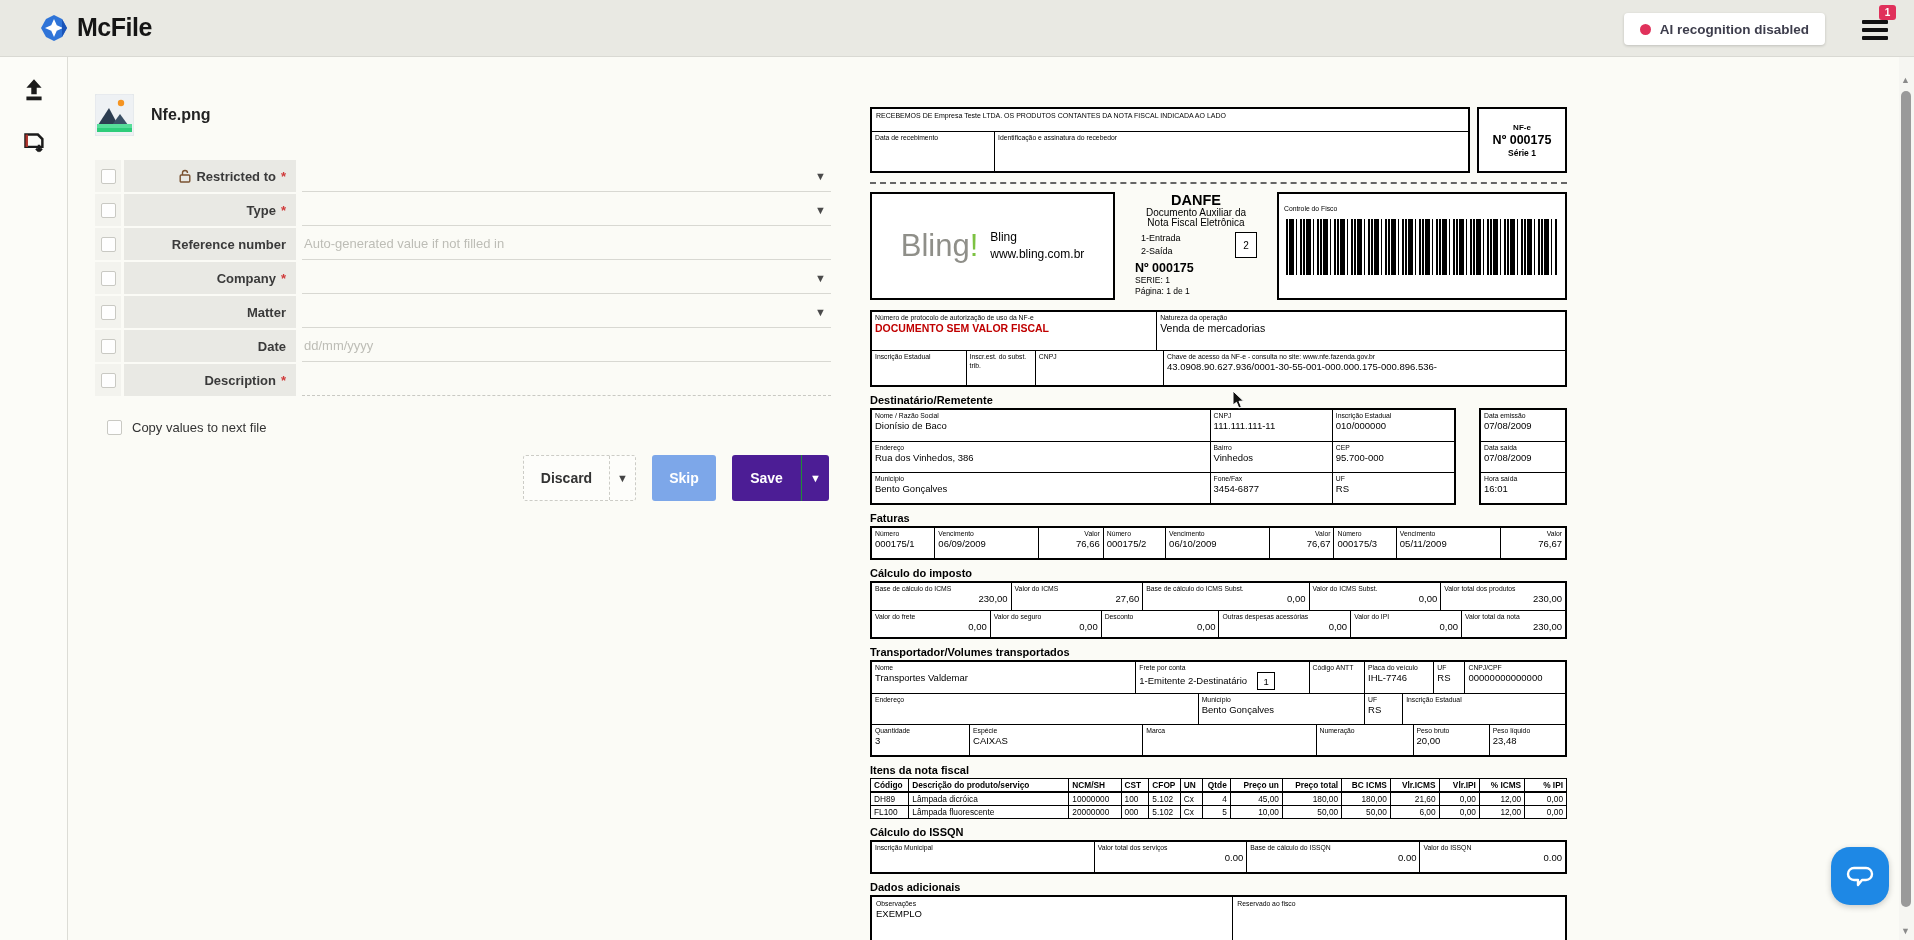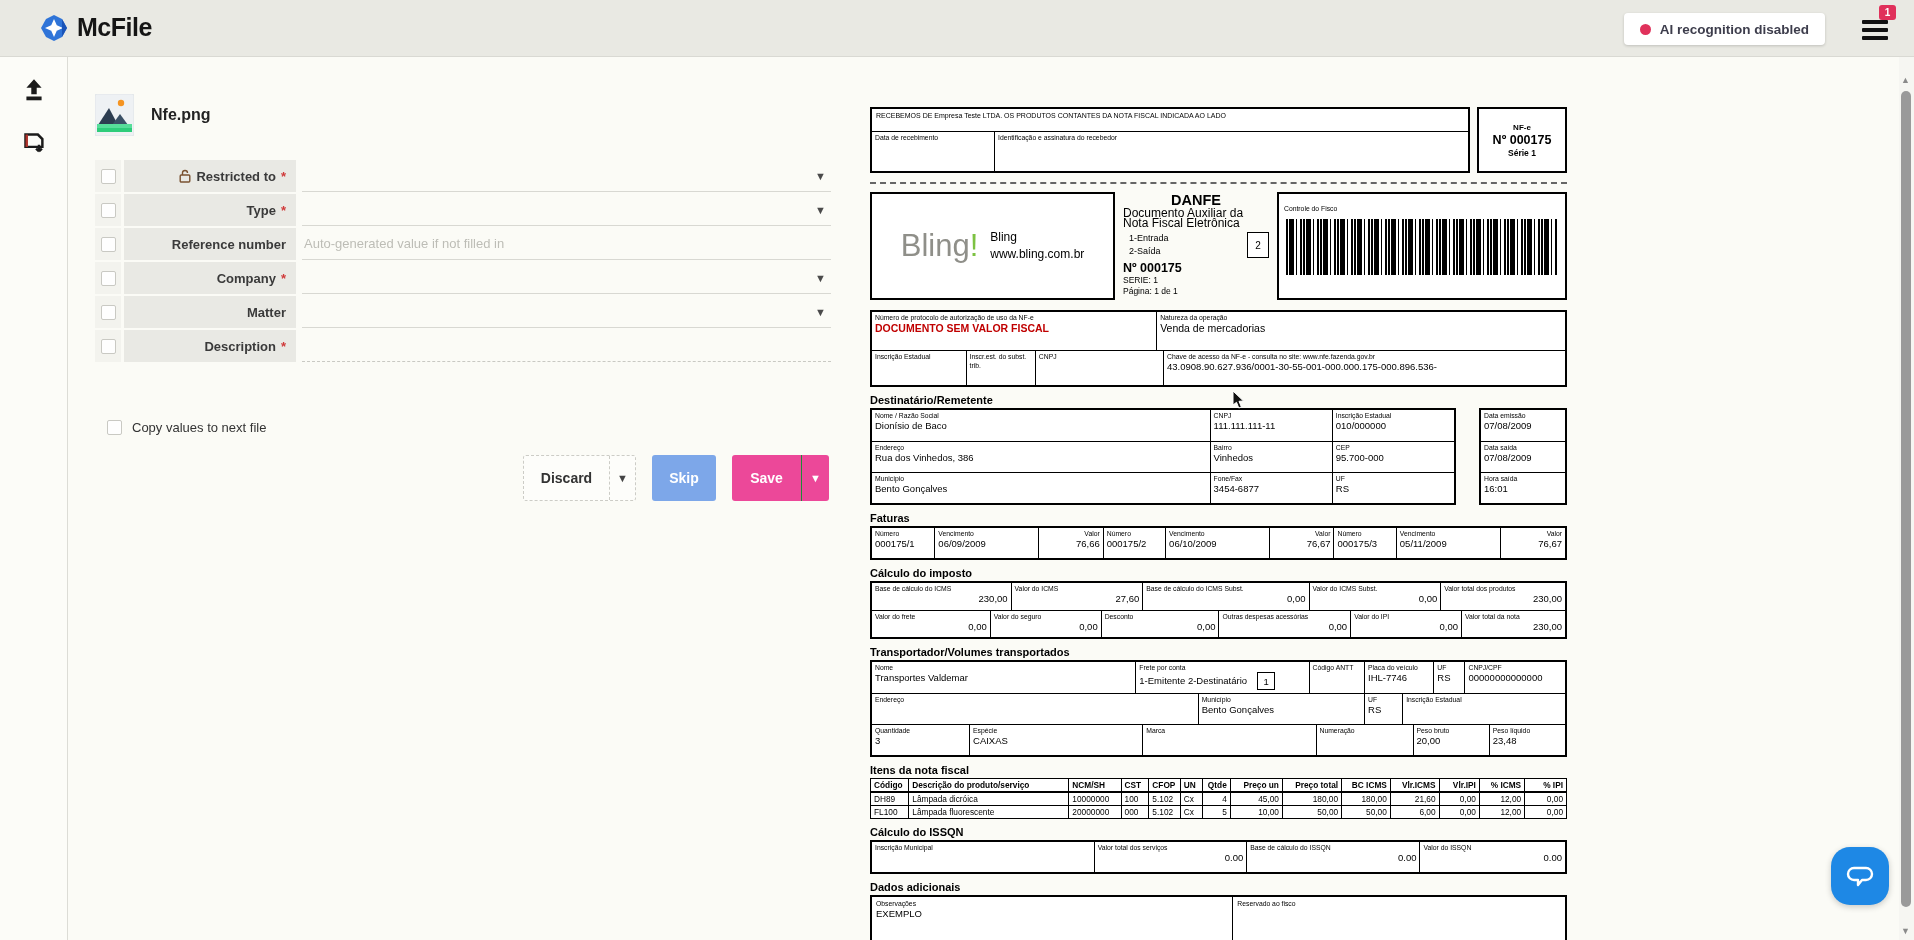--- a/index.html
+++ b/index.html
@@ -41,21 +41,21 @@
   .copy-row{position:absolute;left:107px;top:420px;display:flex;align-items:center;gap:10px}
   .copy-label{font-size:13px;color:#333}
 
   
   .btnbar{position:absolute;left:523px;top:455px;display:flex;align-items:flex-end}
   .btn{height:46px;border-radius:3px;font-size:14px;font-weight:bold;display:flex;align-items:center;justify-content:center;cursor:pointer;font-family:"Liberation Sans",sans-serif}
   .discard-group{display:flex;border:1px dashed #ccccc6;border-radius:3px;background:#fdfdfa;margin-right:16px}
   .btn-discard{width:85px;color:#333;height:44px}
   .discard-caret{width:26px;height:44px;border-left:1px dashed #ccccc6;display:flex;align-items:center;justify-content:center;color:#444;font-size:11px;cursor:pointer}
   .btn-skip{width:64px;background:#7da7e9;color:#fff;margin-right:16px}
-  .btn-save{width:97px;background:#ec4899;color:#fff;display:flex;padding:0}
+  .btn-save{width:97px;background:#4c1d95;color:#fff;display:flex;padding:0}
   .save-main{flex:1;display:flex;align-items:center;justify-content:center;height:100%}
   .save-caret{width:28px;height:100%;border-left:1px solid #1f8c38;display:flex;align-items:center;justify-content:center;font-size:11px}
 
   
   .invoice{position:absolute;left:870px;top:107px;width:697px;color:#000}
   .itable{border:2px solid #000;background:#fff}
   .irow{display:flex;border-top:1px solid #000}
   .irow:first-child{border-top:none}
   .c{padding:1px 3px;border-left:1px solid #000;overflow:hidden}
   .c:first-child{border-left:none}
@@ -68,23 +68,23 @@
   .nfe-box{width:90px;margin-left:7px;border:2px solid #000;background:#fff;display:flex;flex-direction:column;align-items:center;justify-content:center;line-height:13px}
   .nfe-t{font-size:8px;font-weight:bold}.nfe-n{font-size:12.5px;font-weight:bold}.nfe-s{font-size:8.5px;font-weight:bold}
   .receipt{width:600px}
   .rc-line{font-size:7px;padding:3px 4px;height:22px}
   .rc-row2{height:40px}
   .danfe{display:flex;margin-top:1px;height:108px}
   .bling-box{width:245px;border:2px solid #000;background:#fff;display:flex;align-items:center;justify-content:center;gap:12px}
   .bling-logo{font-size:31px;font-weight:normal;color:#8f8f89}
   .bling-bang{color:#7dc242}
   .bling-sub{font-size:12px;line-height:17px;color:#000}
-  .danfe-mid{width:162px;padding:0 8px;display:flex;flex-direction:column}
+  .danfe-mid{width:162px;padding:0 20px;display:flex;flex-direction:column}
   .danfe-title{font-size:14.5px;font-weight:bold;text-align:center}
-  .danfe-sub{font-size:12px;text-align:left;line-height:10px}
+  .danfe-sub{font-size:10px;text-align:center;line-height:10px}
   .es-wrap{display:flex;align-items:center;margin-top:4px}
   .es-lines{font-size:9px;line-height:13px;flex:1;padding-left:6px}
   .type-box{width:22px;height:26px;border:1px solid #000;background:#fff;display:flex;align-items:center;justify-content:center;font-size:10px}
   .danfe-num{font-size:12.5px;font-weight:bold;margin-top:3px}
   .danfe-small{font-size:8.5px;line-height:11px}
   .fisco-box{flex:1;border:2px solid #000;background:#fff;padding:3px 5px}
   .fisco-lab{font-size:6.8px}
   .barcode{height:56px;margin:4px 2px 0;background:repeating-linear-gradient(90deg,#000 0 2px,#fff 2px 3px,#000 3px 8px,#fff 8px 10px,#000 10px 11px,#fff 11px 14px,#000 14px 16px,#fff 16px 17px)}
   .red{color:#c00000;font-weight:bold;font-size:10.5px}
   .natval{font-size:10.5px}
@@ -226,20 +226,31 @@
           <span class="cbx"></span>
         </span>
       <label class="flab">
           <span>Matter</span>
         </label>
       <div class="finput">
           <span class="caret">▼</span>
         </div>
     </div>
 
+    <div class="frow">
+      <span class="fchk">
+          <span class="cbx"></span>
+        </span>
+      <label class="flab">
+          <span>Date</span>
+        </label>
+      <div class="finput">
+          <input type="text" placeholder="dd/mm/yyyy" style="">
+        </div>
+    </div>
 
     <div class="frow">
       <span class="fchk">
           <span class="cbx"></span>
         </span>
       <label class="flab">
           <span>Description</span>
           <i class="req">*</i>
         </label>
       <div class="finput dashed">

